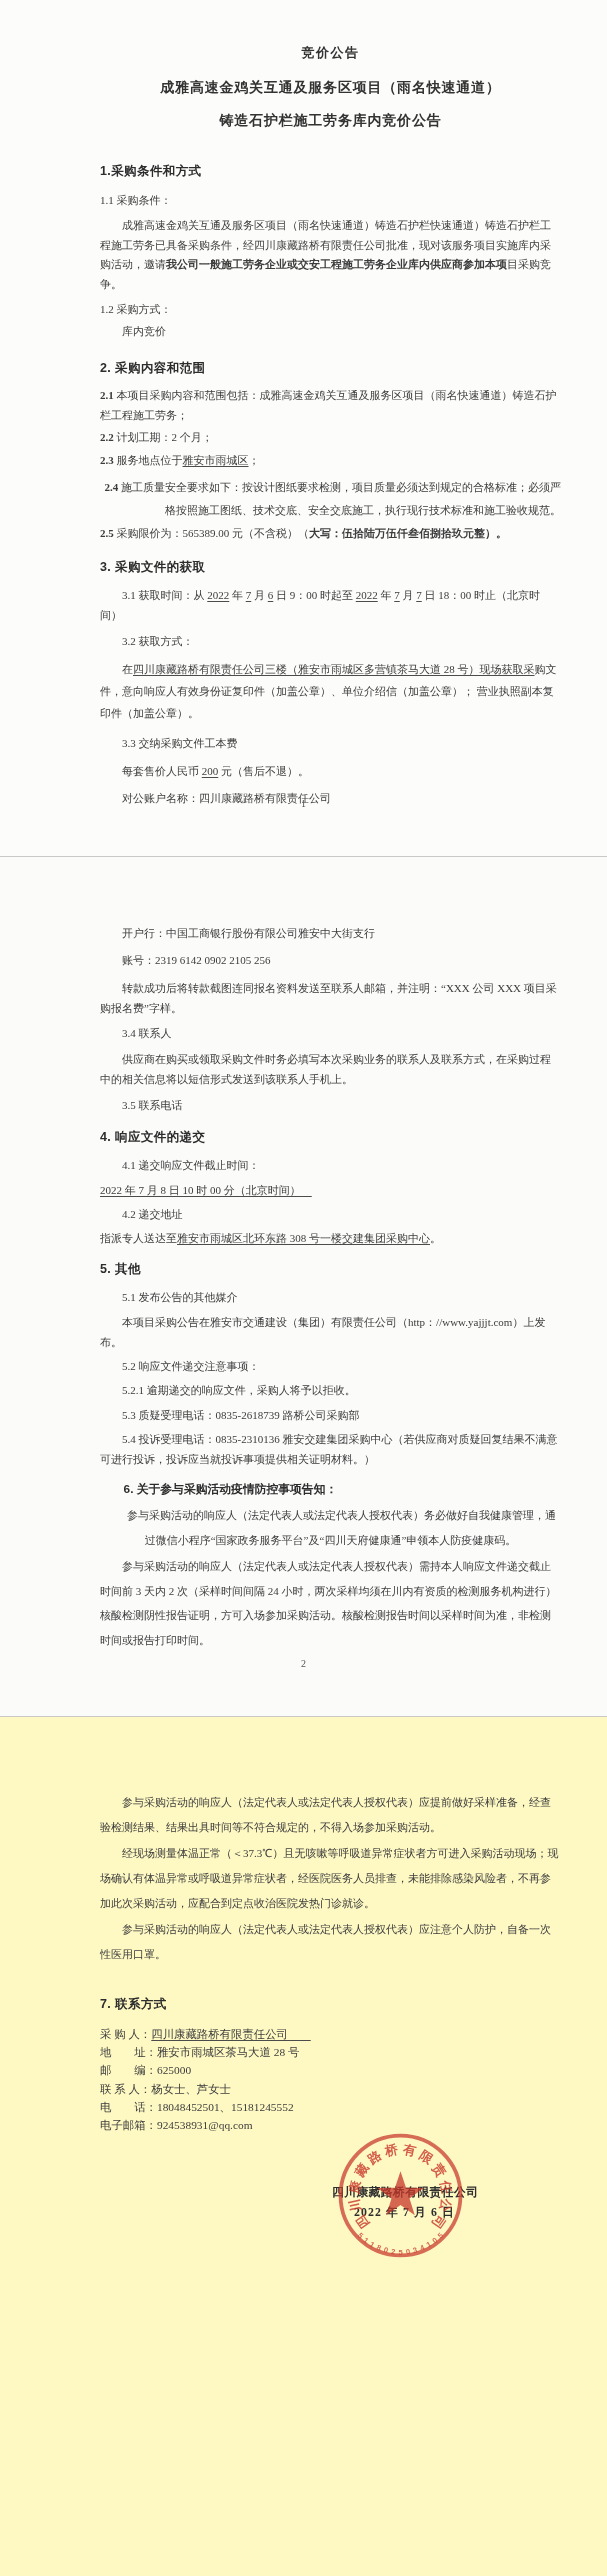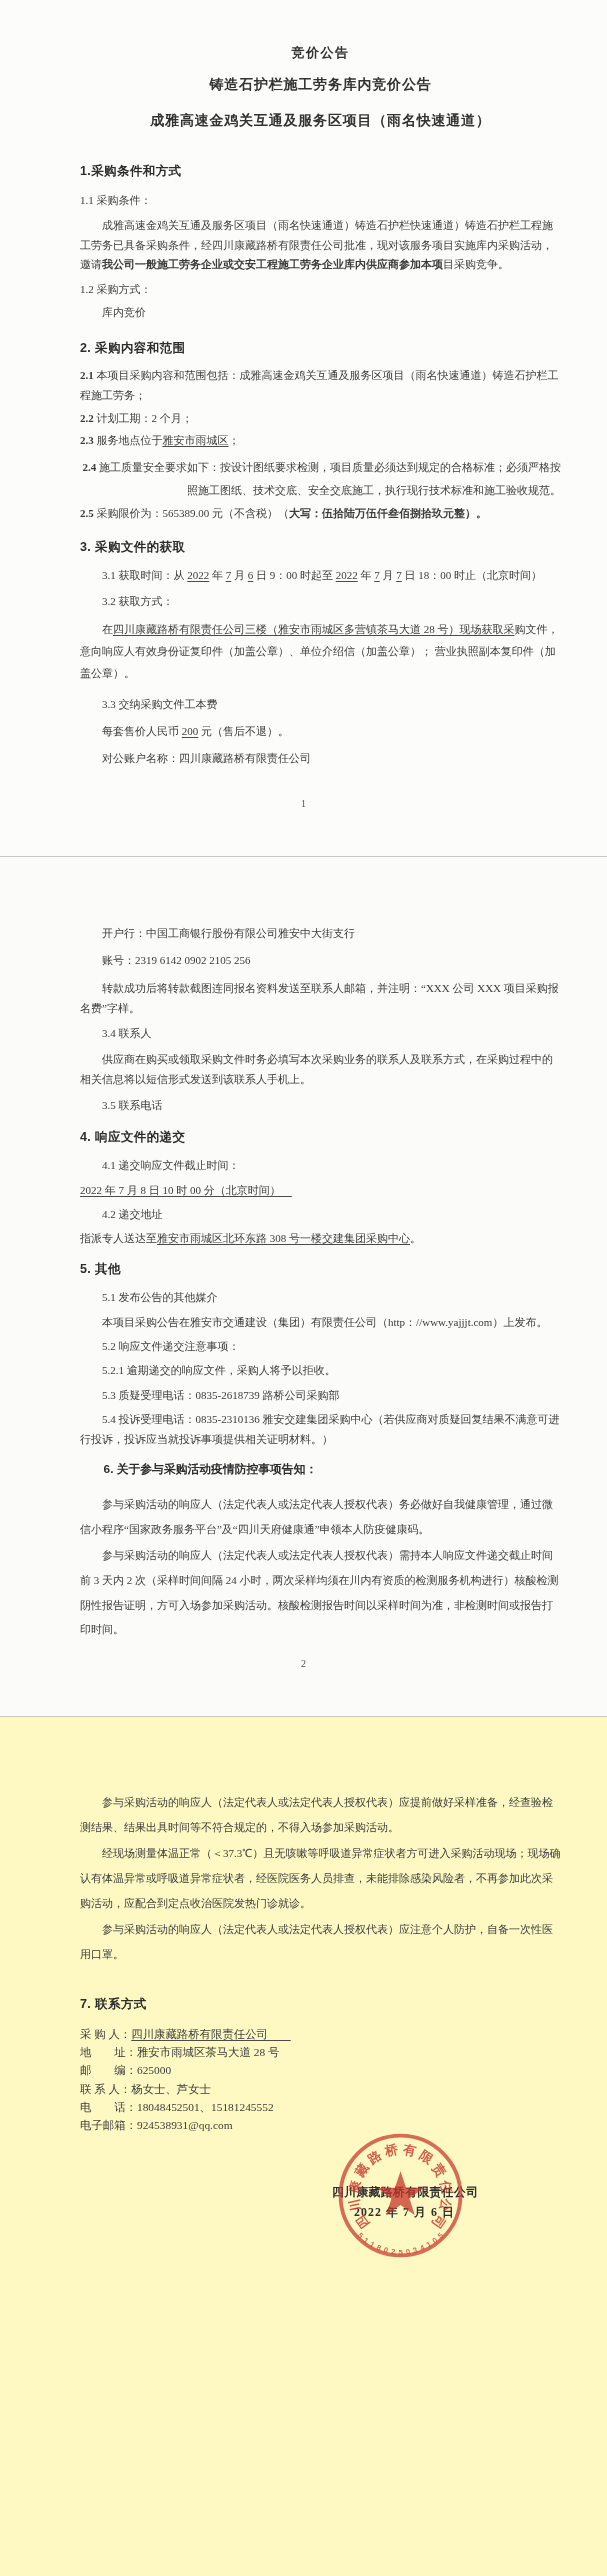--- a/index.html
+++ b/index.html
@@ -1,20 +1,20 @@
 <!DOCTYPE html>
 <html lang="zh" style="font-size:12px"><head>
 <meta charset="utf-8">
 <title>竞价公告</title>
 <style>
   html,body{margin:0;padding:0;}
   body{width:607px;background:#edeff1;font-family:"Liberation Serif",serif;color:#3c3c3c;}
   .doc{width:607px;}
   .page{position:relative;width:607px;box-sizing:border-box;overflow:hidden;
-        padding-left:80px;padding-right:46px;background:#fbfbfa;}
+        padding-left:100px;padding-right:46px;background:#fbfbfa;}
   .page-1{height:856px;padding-top:41px;background:#fcfcfb;}
   .page-2{height:860px;border-top:1.5px solid #c9c8c5;padding-top:67px;}
   .page-3{height:1104px;border-top:1.5px solid #c9c8c5;background:#fef9c3;}
   .blk{white-space:pre-wrap;font-size:11px;line-height:1.8;}
   .t1{font-family:"Liberation Sans",sans-serif;font-weight:bold;font-size:13px;text-align:center;letter-spacing:1.5px;color:#333;}
   .t2{font-family:"Liberation Sans",sans-serif;font-weight:bold;font-size:14px;text-align:center;letter-spacing:0.8px;color:#333;}
   .h{font-family:"Liberation Sans",sans-serif;font-weight:bold;font-size:12.5px;letter-spacing:0.4px;color:#2d2d2d;}
   .h2{font-family:"Liberation Sans",sans-serif;font-weight:bold;font-size:11.8px;color:#2d2d2d;}
   .body2{line-height:2.15;}
   .body3{line-height:2.0;}
@@ -34,22 +34,22 @@
   .stamp svg text{font-family:"Liberation Sans",sans-serif;font-weight:bold;fill:#c8362a;}
 </style>
 </head>
 <body>
 
 <div class="doc">
 
   <section class="page page-1">
     <div class="blocks">
         <div class="blk t1" style="margin-top: 0px;"><span>竞价公告</span></div>
+        <div class="blk t2" style="margin-top: 10.6px;"><span>成雅高速金鸡关互通及服务区项目（雨名快速通道）</span></div>
         <div class="blk t2" style="margin-top: 7.6px;"><span>铸造石护栏施工劳务库内竞价公告</span></div>
-        <div class="blk t2" style="margin-top: 10.6px;"><span>成雅高速金鸡关互通及服务区项目（雨名快速通道）</span></div>
         <div class="blk h" style="margin-top: 27px;"><span>1.采购条件和方式</span></div>
         <div class="blk body" style="margin-top: 9px;"><span>1.1 采购条件：</span></div>
         <div class="blk body ind" style="margin-top: 4.6px;"><span>成雅高速金鸡关互通及服务区项目（雨名快速通道）铸造石护栏快速通道）铸造石护栏工程施工劳务已具备采购条件，经四川康藏路桥有限责任公司批准，现对该服务项目实施库内采购活动，邀请</span><span class="bd">我公司一般施工劳务企业或交安工程施工劳务企业库内供应商参加本项</span><span>目采购竞争。</span></div>
         <div class="blk body" style="margin-top: 4.6px;"><span>1.2 采购方式：</span></div>
         <div class="blk body ind" style="margin-top: 3px;"><span>库内竞价</span></div>
         <div class="blk h" style="margin-top: 15px;"><span>2. 采购内容和范围</span></div>
         <div class="blk body" style="margin-top: 6px;"><span class="bd">2.1 </span><span>本项目采购内容和范围包括：成雅高速金鸡关互通及服务区项目（雨名快速通道）铸造石护栏工程施工劳务；</span></div>
         <div class="blk body" style="margin-top: 3px;"><span class="bd">2.2 </span><span>计划工期：2 个月；</span></div>
         <div class="blk body" style="margin-top: 3px;"><span class="bd">2.3 </span><span>服务地点位于</span><span class="ul">雅安市雨城区</span><span>；</span></div>
         <div class="blk body2" style="margin-top: 4.6px; text-align: right;"><span class="bd">2.4 </span><span>施工质量安全要求如下：按设计图纸要求检测，项目质量必须达到规定的合格标准；必须严格按照施工图纸、技术交底、安全交底施工，执行现行技术标准和施工验收规范。</span></div>
@@ -79,21 +79,21 @@
         <div class="blk body ind" style="margin-top: 4.6px;"><span>4.2 递交地址</span></div>
         <div class="blk body" style="margin-top: 4.6px;"><span>指派专人送达至</span><span class="ul">雅安市雨城区北环东路 308 号一楼交建集团采购中心</span><span>。</span></div>
         <div class="blk h" style="margin-top: 9px;"><span>5. 其他</span></div>
         <div class="blk body ind" style="margin-top: 7.6px;"><span>5.1 发布公告的其他媒介</span></div>
         <div class="blk body ind" style="margin-top: 4.6px;"><span>本项目采购公告在雅安市交通建设（集团）有限责任公司（http：//www.yajjjt.com）上发布。</span></div>
         <div class="blk body ind" style="margin-top: 4.6px;"><span>5.2 响应文件递交注意事项：</span></div>
         <div class="blk body ind" style="margin-top: 4.6px;"><span>5.2.1 逾期递交的响应文件，采购人将予以拒收。</span></div>
         <div class="blk body ind" style="margin-top: 4.6px;"><span>5.3 质疑受理电话：0835-2618739 路桥公司采购部</span></div>
         <div class="blk body ind" style="margin-top: 4.6px;"><span>5.4 投诉受理电话：0835-2310136 雅安交建集团采购中心（若供应商对质疑回复结果不满意可进行投诉，投诉应当就投诉事项提供相关证明材料。）</span></div>
         <div class="blk h2 ind" style="margin-top: 9px;"><span>6. 关于参与采购活动疫情防控事项告知：</span></div>
-        <div class="blk loose ind" style="margin-top: 12px;"><span>参与采购活动的响应人（法定代表人或法定代表人授权代表）务必做好自我健康管理，通过微信小程序“国家政务服务平台”及“四川天府健康通”申领本人防疫健康码。</span></div>
+        <div class="blk loose ind" style="margin-top: 3px; text-align: center;"><span>参与采购活动的响应人（法定代表人或法定代表人授权代表）务必做好自我健康管理，通过微信小程序“国家政务服务平台”及“四川天府健康通”申领本人防疫健康码。</span></div>
         <div class="blk loose ind" style="margin-top: 1.5px;"><span>参与采购活动的响应人（法定代表人或法定代表人授权代表）需持本人响应文件递交截止时间前 3 天内 2 次（采样时间间隔 24 小时，两次采样均须在川内有资质的检测服务机构进行）核酸检测阴性报告证明，方可入场参加采购活动。核酸检测报告时间以采样时间为准，非检测时间或报告打印时间。</span></div>
       </div>
     <div class="pageno">2</div>
   </section>
 
   <section class="page page-3">
     <div class="blocks">
         <div class="blk loose ind" style="margin-top: 73px;"><span>参与采购活动的响应人（法定代表人或法定代表人授权代表）应提前做好采样准备，经查验检测结果、结果出具时间等不符合规定的，不得入场参加采购活动。</span></div>
         <div class="blk loose ind" style="margin-top: 1.5px;"><span>经现场测量体温正常（＜37.3℃）且无咳嗽等呼吸道异常症状者方可进入采购活动现场；现场确认有体温异常或呼吸道异常症状者，经医院医务人员排查，未能排除感染风险者，不再参加此次采购活动，应配合到定点收治医院发热门诊就诊。</span></div>
         <div class="blk loose ind" style="margin-top: 1.5px;"><span>参与采购活动的响应人（法定代表人或法定代表人授权代表）应注意个人防护，自备一次性医用口罩。</span></div>

